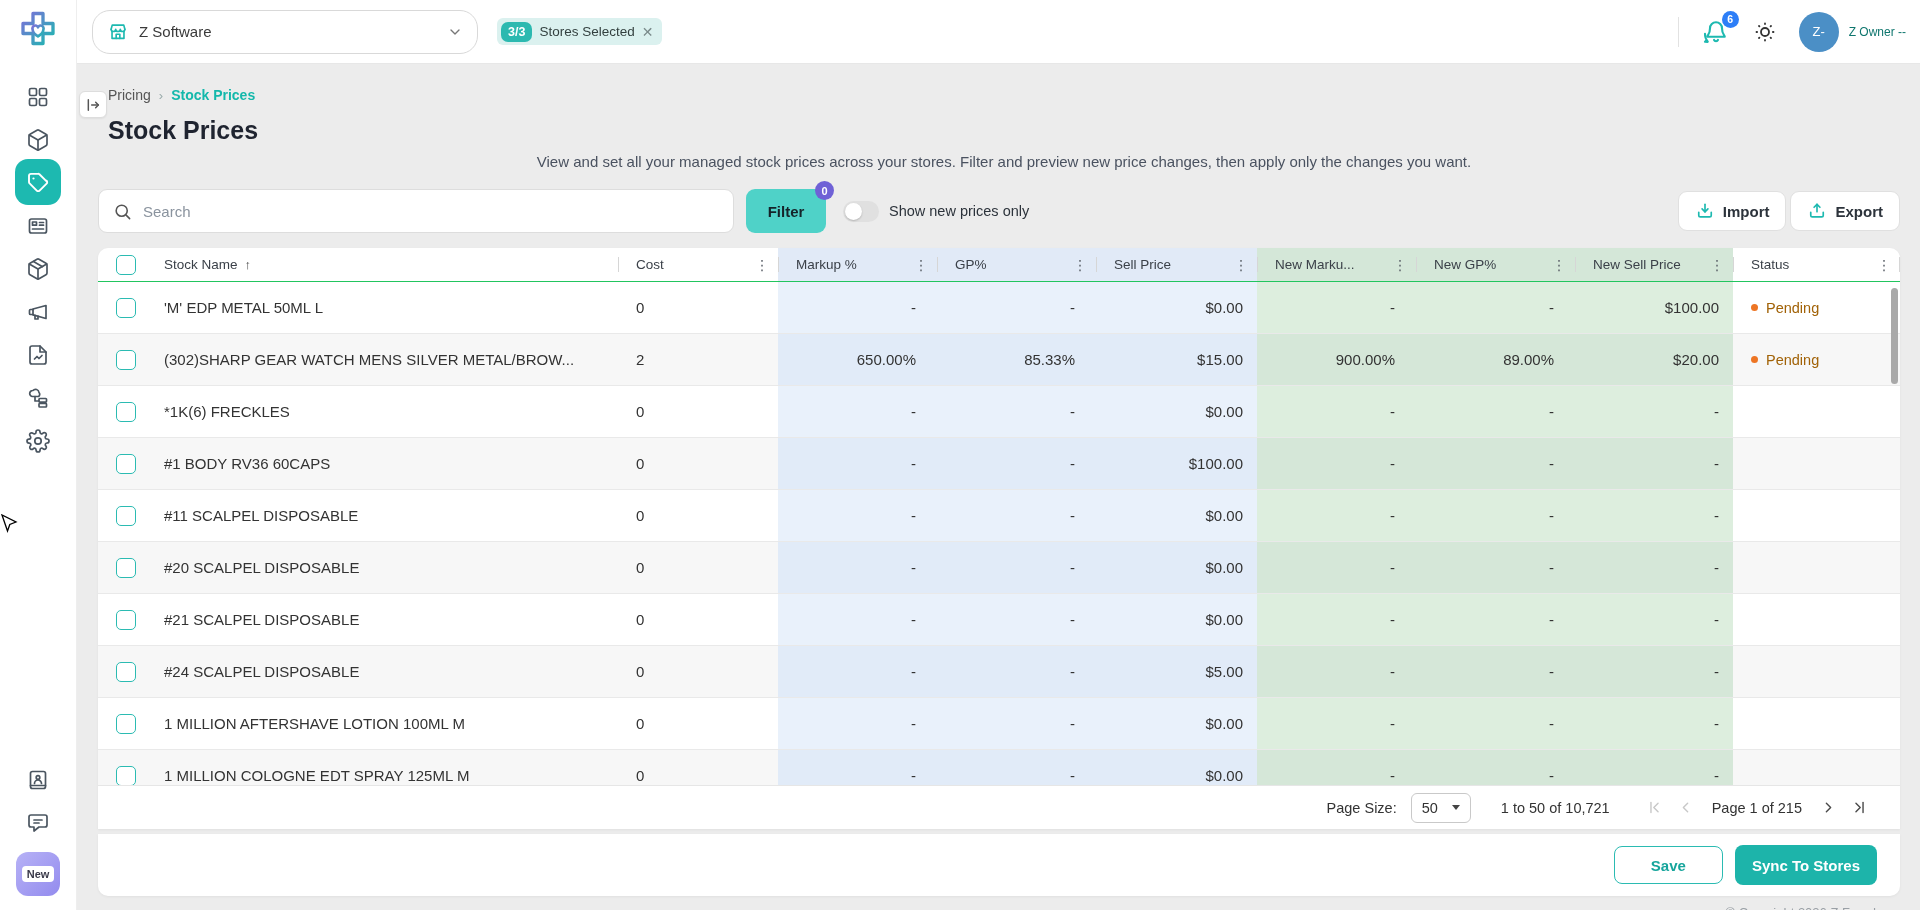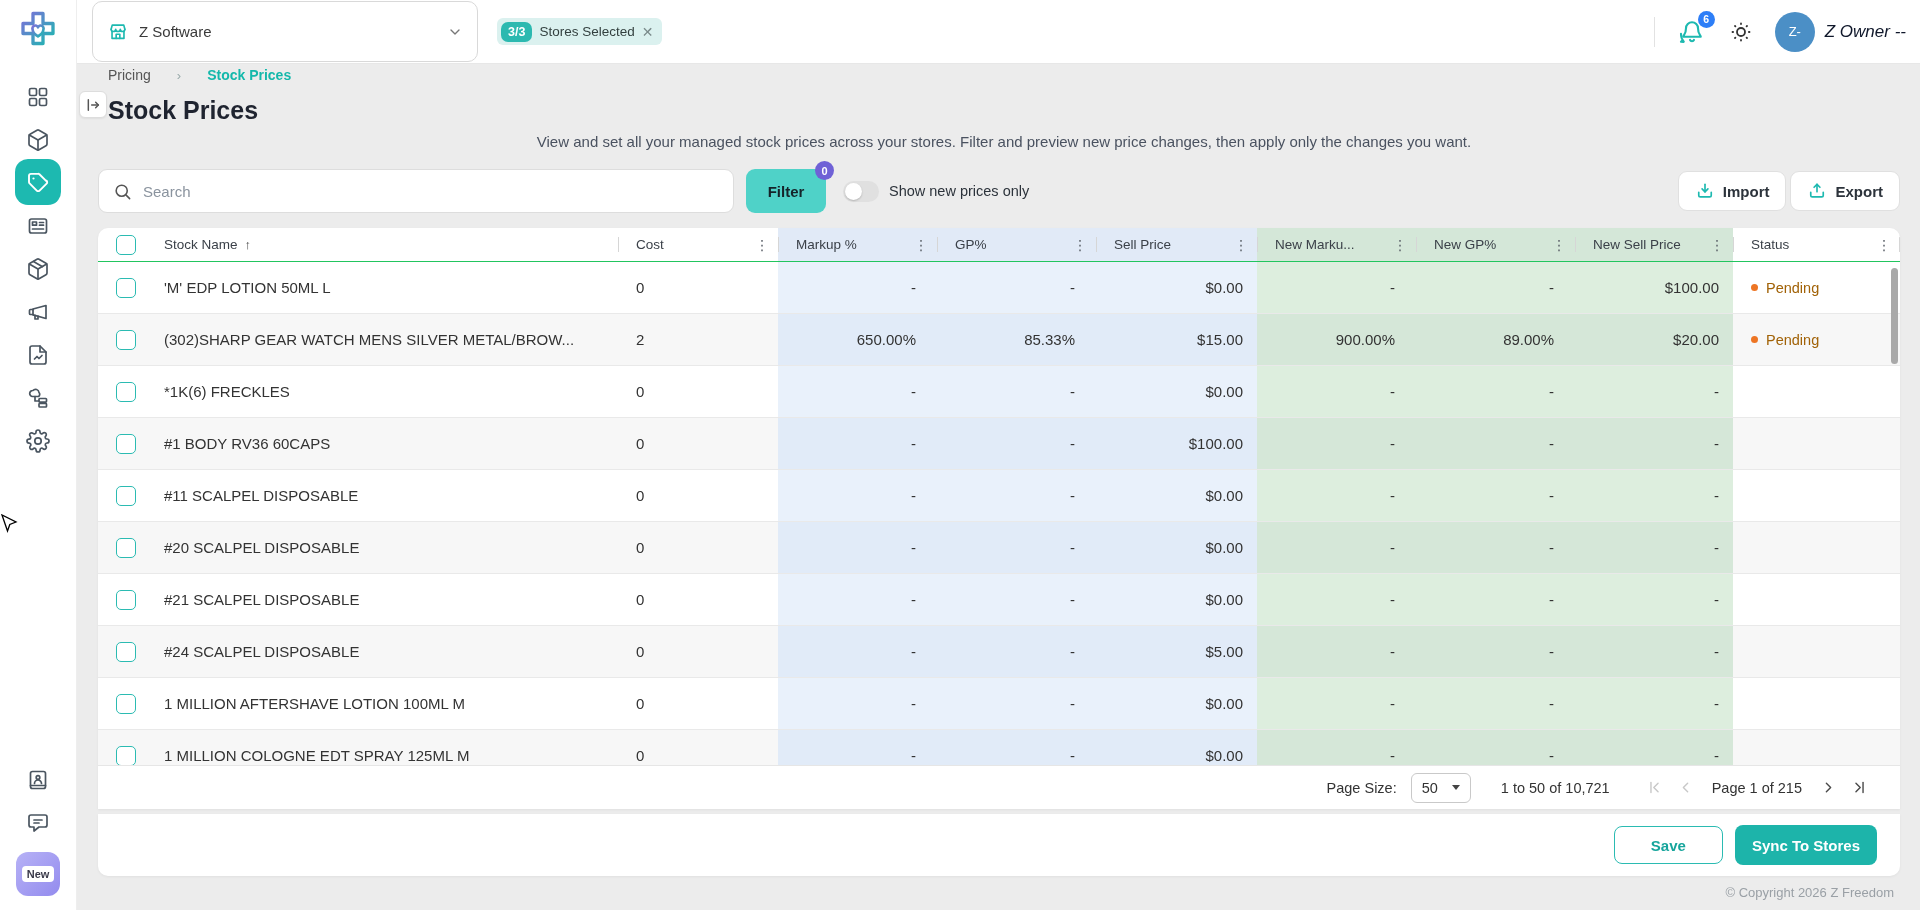--- a/index.html
+++ b/index.html
@@ -17,40 +17,40 @@
   .nav-cell svg { stroke:#4a5560; fill:none; stroke-width:1.7; stroke-linecap:round; stroke-linejoin:round; }
   .nav-cell.active svg { stroke:#fff; stroke-width:1.9; }
   .nav-bottom { margin-top:auto; margin-bottom:14px; display:flex; flex-direction:column; align-items:center; }
   .new-box { width:44px; height:44px; border-radius:12px; background:linear-gradient(135deg,#b7b2f6,#938bee);
              display:flex; align-items:center; justify-content:center; margin-top:8px; cursor:pointer; }
   .new-pill { background:#fff; border-radius:4px; font-size:11px; font-weight:bold; color:#3a3a4a; padding:2px 5px; }
 
   
   .topbar { position:absolute; left:77px; top:0; right:0; height:64px; background:#fff;
             border-bottom:1px solid #e7e7e7; display:flex; align-items:center; z-index:4; padding-right:14px; }
-  .app-select { margin-left:15px; width:386px; height:61px; border:1px solid #d9d9d9; border-radius:10px;
+  .app-select { margin-left:15px; width:386px; height:44px; border:1px solid #d9d9d9; border-radius:18px;
                 display:flex; align-items:center; padding:0 14px; gap:10px; cursor:pointer; background:#fff; }
   .app-select .lbl { font-size:15px; color:#3a3a3a; flex:1; }
   .stores-badge { margin-left:19px; background:#dbf1ef; border-radius:6px; height:27px;
                   display:flex; align-items:center; padding:0 9px 0 4px; gap:7px; cursor:pointer; }
   .stores-chip { background:#2cb9b0; color:#fff; font-size:12.5px; font-weight:bold; border-radius:7px; padding:3px 7px; }
   .stores-lbl { font-size:13.5px; color:#33403f; }
   .stores-x { color:#7a8a8a; font-size:14px; cursor:pointer; }
   .top-right { margin-left:auto; display:flex; align-items:center; gap:22px; }
   .top-divider { width:1px; height:30px; background:#e2e2e2; }
   .bell-wrap { position:relative; cursor:pointer; }
   .notif-badge { position:absolute; top:-6px; right:-8px; background:#2d7ef7; color:#fff; font-size:10.5px;
                  min-width:17px; height:17px; border-radius:9px; display:flex; align-items:center; justify-content:center; font-weight:bold; }
   .avatar { width:40px; height:40px; border-radius:50%; background:#4b8fc6; color:#fff; font-size:13px;
             display:flex; align-items:center; justify-content:center; cursor:pointer; }
-  .user-name { font-size:17px; color:#0f172a; margin-left:-12px; white-space:nowrap;font-style:italic; }
+  .user-name { font-size:12px; color:#0f766e; margin-left:-12px; white-space:nowrap; }
 
   
   .main { position:absolute; left:77px; top:64px; right:0; bottom:0; background:#ececec; padding:0 20px 0 21px; }
-  .breadcrumb { padding-top:3px; margin-left:10px; font-size:14px; color:#555; display:flex; gap:26px; align-items:center; }
+  .breadcrumb { padding-top:23px; margin-left:10px; font-size:14px; color:#555; display:flex; gap:8px; align-items:center; }
   .breadcrumb .sep { color:#9aa; font-size:13px; }
   .crumb-active { color:#14b8ab; font-weight:bold; cursor:pointer; }
   .crumb-link { cursor:pointer; }
   .expand-btn { position:absolute; left:2px; top:27px; width:28px; height:27px; background:#fff; border:1px solid #ddd;
                 border-radius:6px; display:flex; align-items:center; justify-content:center; cursor:pointer; box-shadow:0 1px 2px rgba(0,0,0,.06); }
   .page-title { margin:13px 0 0 10px; font-size:25px; font-weight:bold; color:#1f2430; }
   .page-desc { margin:8px 0 0 10px; font-size:15px; color:#4a5260;text-align:center; }
 
   .controls { margin-top:19px; display:flex; align-items:center; }
   .search-box { width:636px; height:44px; background:#fff; border:1px solid #ddd; border-radius:9px;
@@ -394,21 +394,21 @@
         <div class="hcell  divided end">
           <span>Status</span>
           <span class="kebab">⋮</span>
         </div>
       </div>
     <div class="tbody" id="table-body">
         <div class="tgrid trow">
           <div class="cb-cell">
             <div class="checkbox"></div>
           </div>
-          <div class="cell   name">'M' EDP LOTION 50ML L</div>
+          <div class="cell   name">'M' EDP METAL 50ML L</div>
           <div class="cell  ">0</div>
           <div class="cell right c-cur">-</div>
           <div class="cell right c-cur">-</div>
           <div class="cell right-tight c-cur">$0.00</div>
           <div class="cell right c-new">-</div>
           <div class="cell right c-new">-</div>
           <div class="cell right-tight c-new">$100.00</div>
           <div class="status-cell">
             <span class="status-dot"></span>
             <span>Pending</span>

